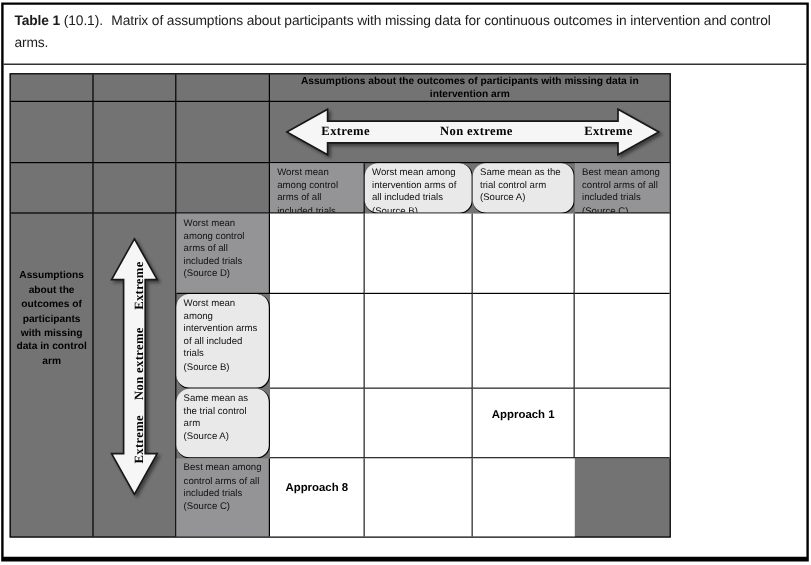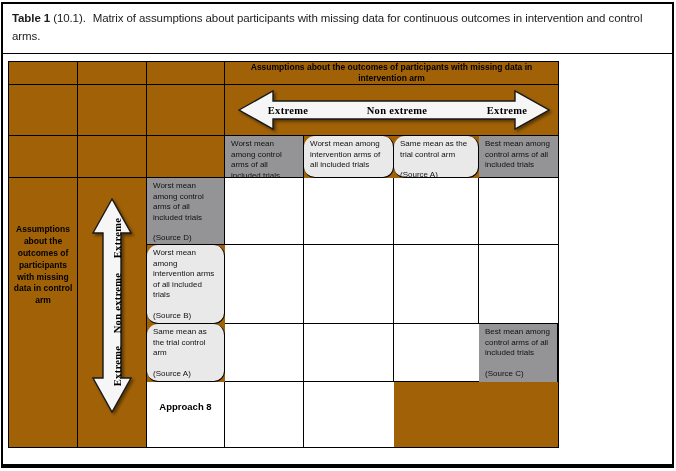--- a/index.html
+++ b/index.html
@@ -34,21 +34,21 @@
   }
   .caption .b { font-weight: bold; }
   .caption .num { margin-right: 7px; }
   
   .grid {
     position: absolute; left: 5px; top: 57px;
     display: grid;
     grid-template-columns: 69px 69px 78px 79px 90px 85px 79px;
     grid-template-rows: 23px 51px 42px 67px 79px 58px 65px;
     border: 1.5px solid var(--line);
-    background: #a16207;
+    background: #737373;
   }
   .cell {
     border-right: 1px solid var(--line);
     border-bottom: 1px solid var(--line);
     position: relative;
     font-size: 8px;
     overflow: hidden;
   }
   .cell.no-r { border-right: none; }
   .cell.no-b { border-bottom: none; }
@@ -82,21 +82,21 @@
     padding: 46px 2px 0 2px;
     text-align: center;
     font-weight: bold; font-size: 8.5px; line-height: 1.4;
   }
   
   .mhdr {
     font-size: 8px; line-height: 1.32;
     padding: 3px 4px 2px 6px;
     color: #111;
   }
-  .mhdr .src { display: block; margin-top: 10px; }
+  .mhdr .src { display: block; }
   
   .body-cell {
     background: #fff;
     display: flex; justify-content: center; align-items: flex-start;
     padding-top: 16px;
     font-weight: bold; font-size: 9.5px;
   }
 </style>
 </head>
 <body>
@@ -174,20 +174,21 @@
     <div class="cell body-cell"></div>
     <div class="cell body-cell"></div>
     <div class="cell body-cell no-r"></div>
 
     <div class="cell mhdr light">
       <span>Same mean as the trial control arm</span>
       <span class="src">(Source A)</span>
     </div>
     <div class="cell body-cell"></div>
     <div class="cell body-cell"></div>
+    <div class="cell body-cell">Approach 1</div>
     <div class="cell body-cell no-r"></div>
 
     <div class="cell mhdr dark no-b">
       <span>Best mean among control arms of all included trials</span>
       <span class="src">(Source C)</span>
     </div>
     <div class="row7 cell body-cell no-b" style="display: flex; padding-top: 19px;">Approach 8</div>
     <div class="row7 cell body-cell no-b" style="display: flex; padding-top: 19px;"></div>
     <div class="row7 cell body-cell no-b no-r" style="display: flex; padding-top: 19px;"></div>
 

